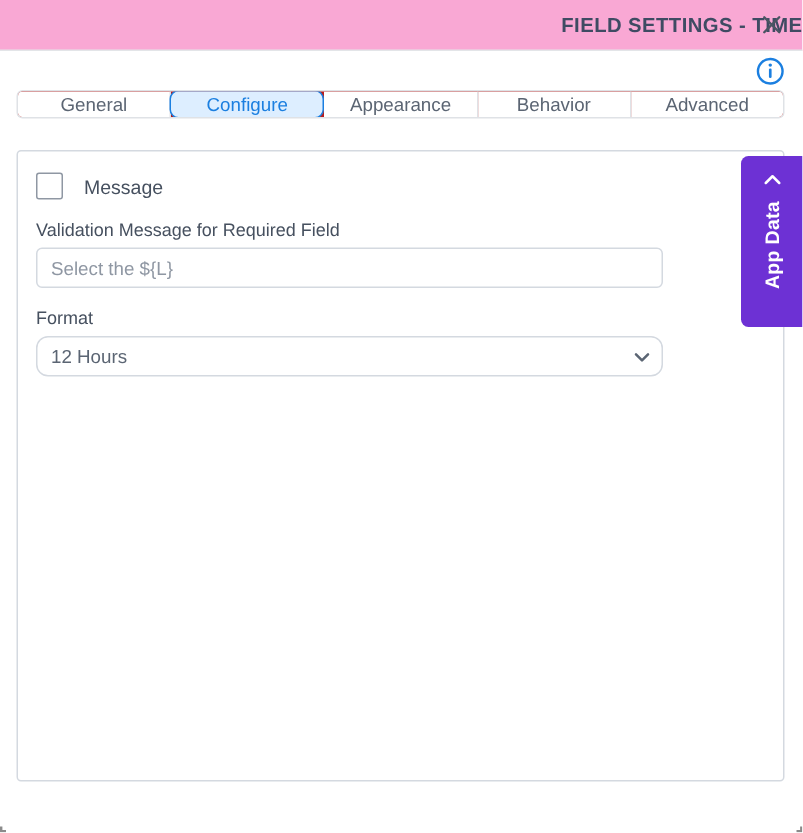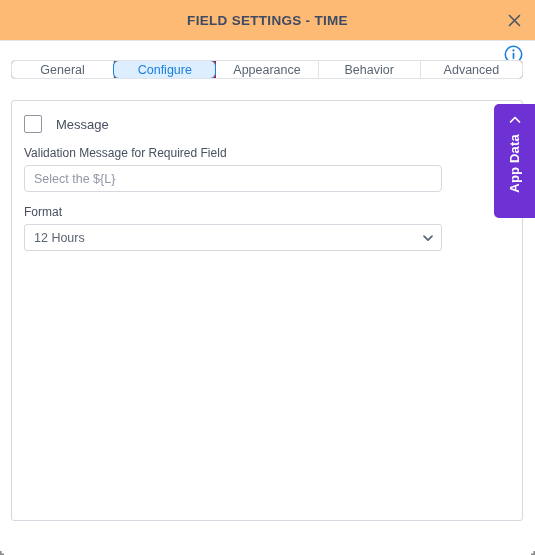--- a/index.html
+++ b/index.html
@@ -22,26 +22,26 @@
     top: 0;
     width: 535px;
     height: 555px;
     background: #ffffff;
     box-sizing: border-box;
   }
 
   
   .titlebar {
     position: relative;
-    height: 41px;
-    background: #fdba74;
+    height: 34px;
+    background: #f9a8d4;
     border-bottom: 1px solid #e3e5e8;
     display: flex;
     align-items: center;
-    justify-content: center;
+    justify-content: flex-end;
     box-sizing: border-box;
   }
   .titlebar-title {
     font-size: 13.5px;
     font-weight: bold;
     letter-spacing: 0.3px;
     color: #3f4b63;
     user-select: none;
   }
   .titlebar-close {
@@ -175,21 +175,21 @@
 
   .select-wrap {
     position: relative;
     width: 418px;
     height: 27px;
   }
   .select-input {
     width: 100%;
     height: 100%;
     border: 1px solid #d4d9e0;
-    border-radius: 3px;
+    border-radius: 8px;
     box-sizing: border-box;
     font-family: "Liberation Sans", sans-serif;
     font-size: 12.5px;
     color: #5b6573;
     padding: 0 26px 0 9px;
     background: #ffffff;
     appearance: none;
     -webkit-appearance: none;
     outline: none;
     cursor: pointer;

